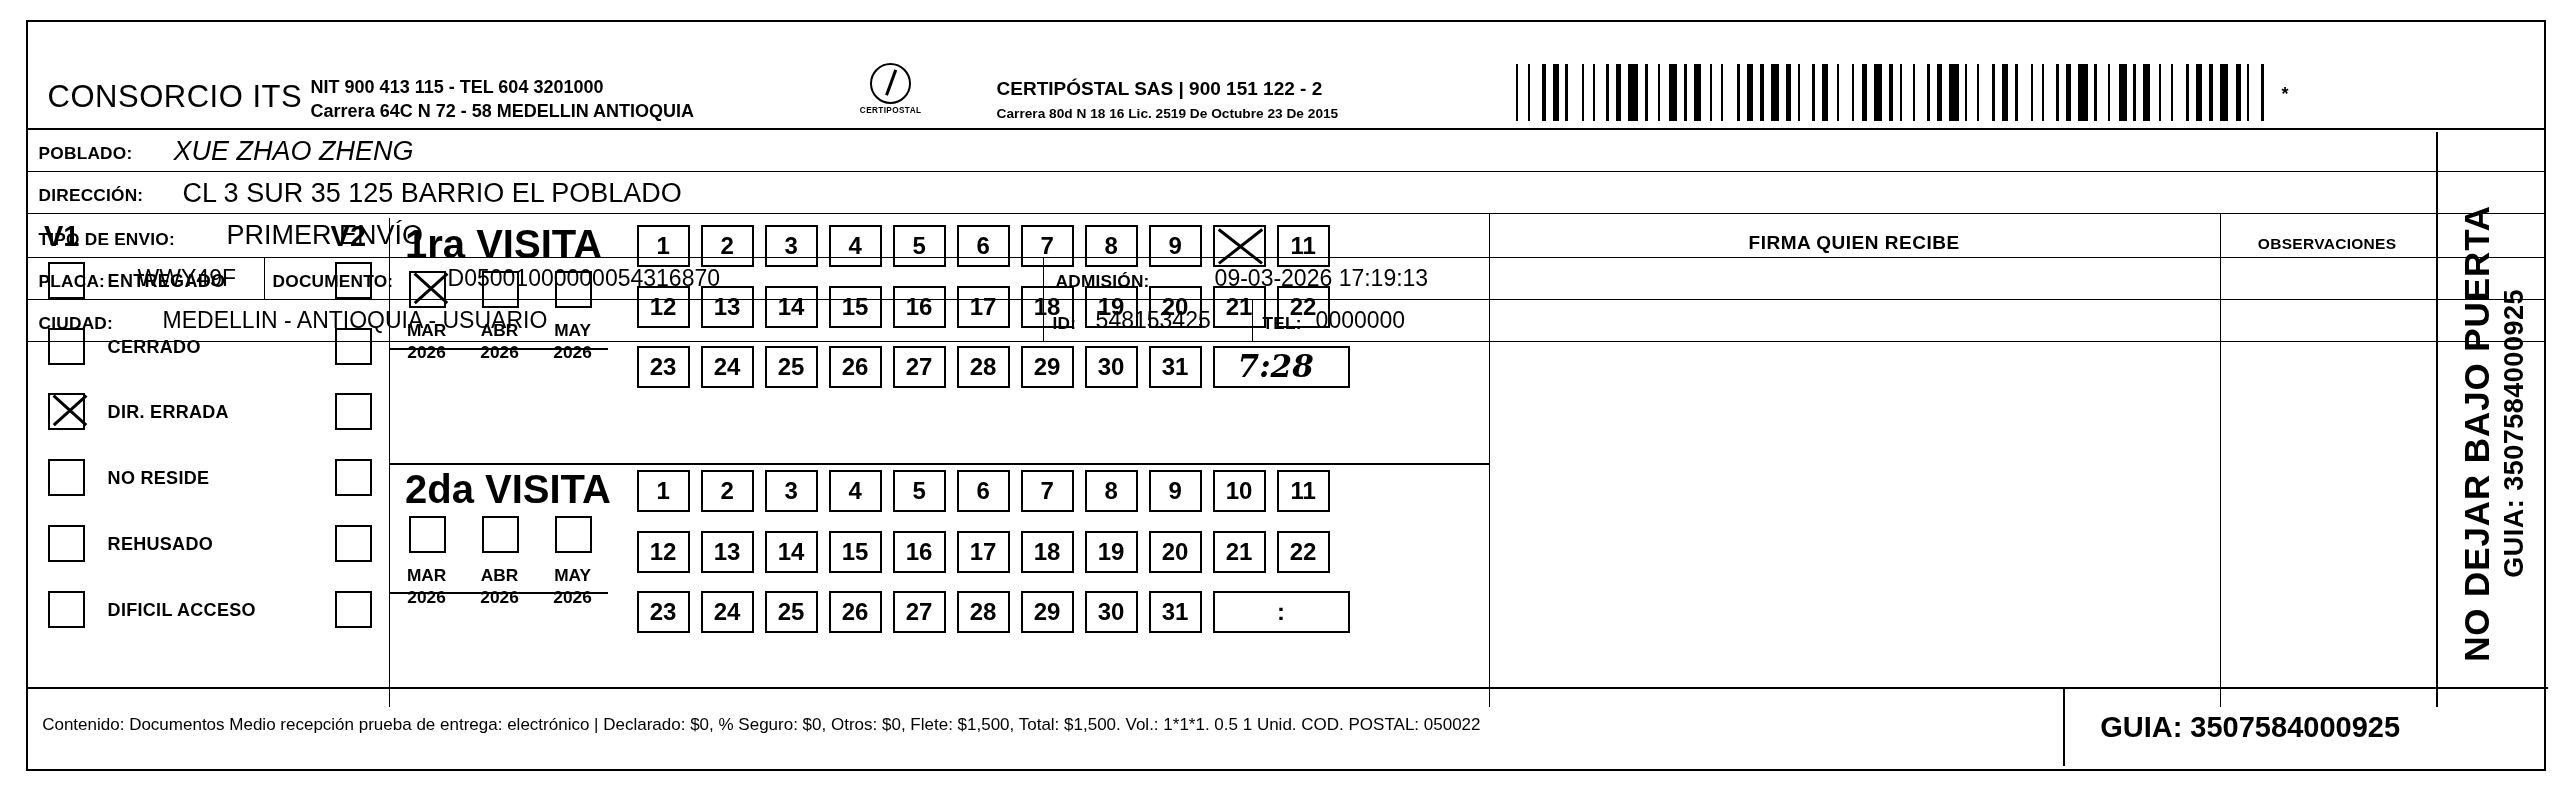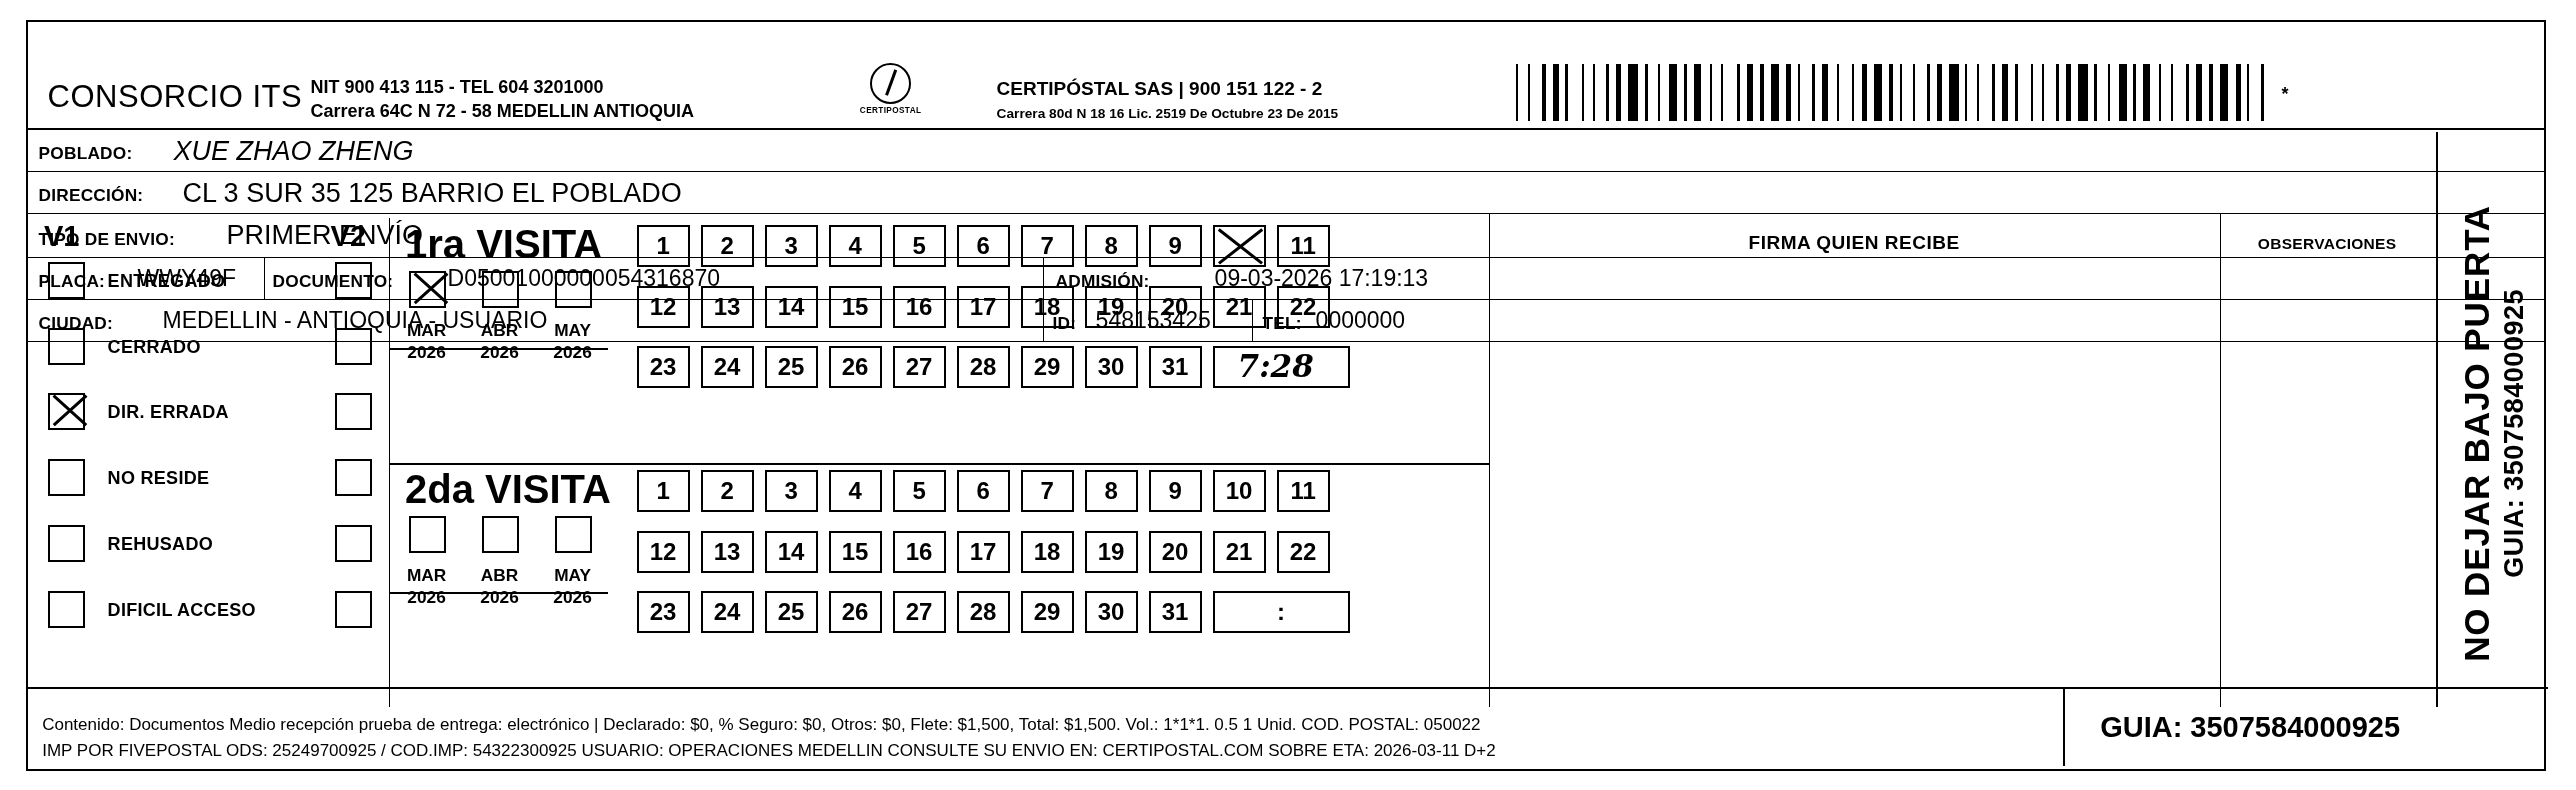--- a/index.html
+++ b/index.html
@@ -323,21 +323,20 @@
     <div class="sideband">
       <div class="rot">
         <div class="l1">NO DEJAR BAJO PUERTA</div>
         <div class="l2">GUIA: 3507584000925</div>
       </div>
     </div>
 
     <div class="foot">
       <div class="foot-txt">
         <div>Contenido: Documentos Medio recepción prueba de entrega: electrónico | Declarado: $0, % Seguro: $0, Otros: $0, Flete: $1,500, Total: $1,500. Vol.: 1*1*1. 0.5  1 Unid. COD. POSTAL: 050022</div>
-        <div>IMP POR FIVEPOSTAL ODS: 25249700925 / COD.IMP: 54322300925 USUARIO: OPERACIONES MEDELLIN CONSULTE SU ENVIO EN: CERTIPOSTAL.COM SOBRE ETA: 2026-03-11 D+2</div>
       </div>
       <div class="guia-box">
         <span>GUIA: 3507584000925</span>
       </div>
     </div>
 
   </div>
 </div>
 
 

